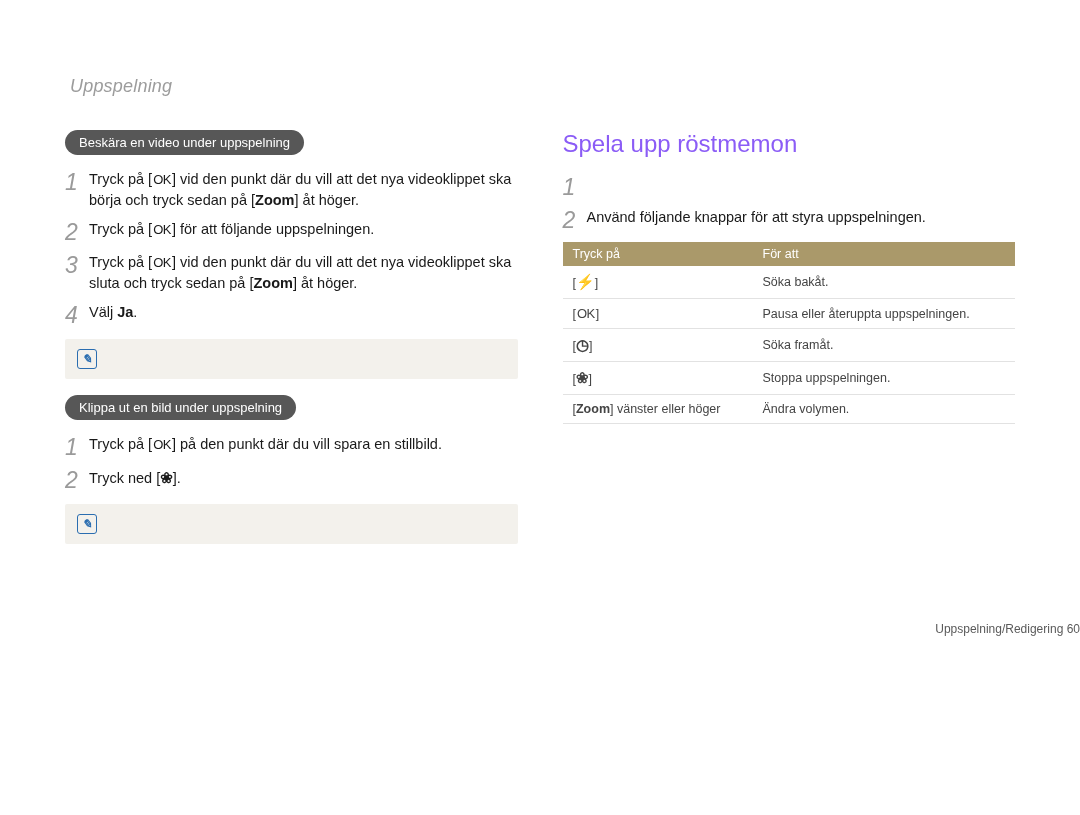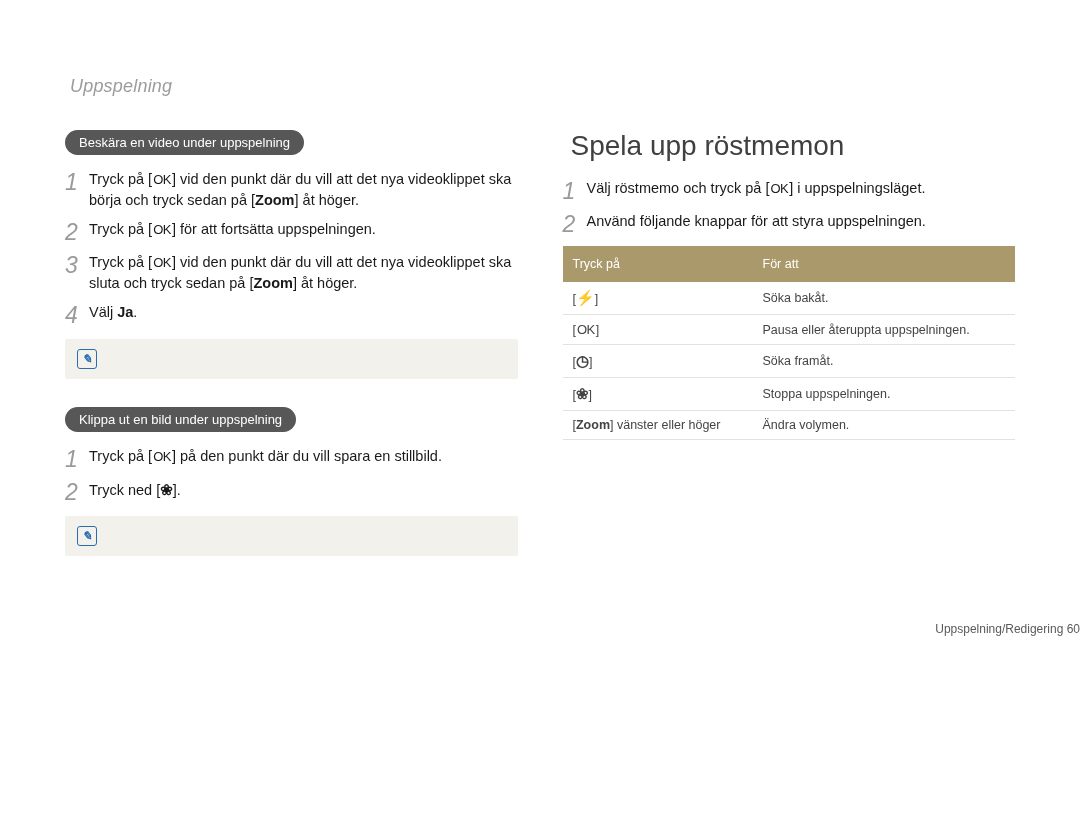--- a/index.html
+++ b/index.html
@@ -101,40 +101,40 @@
     font-size: 11px;
     color: #444;
     line-height: 1.4;
   }
   .notebox .notesingle {
     font-size: 11px;
     color: #444;
     line-height: 1.4;
   }
   .section2 {
-    margin-top: 28px;
+    margin-top: 16px;
   }
   .h2 {
-    font-size: 28px;
-    color: #404040;
+    font-size: 24px;
+    color: #8b5cf6;
     font-weight: normal;
-    margin: 0 0 16px 8px;
+    margin: 0 0 16px 0;
   }
   table.controls {
     width: 100%;
     border-collapse: collapse;
     margin-top: 10px;
     font-size: 12.5px;
   }
   table.controls th {
     background: #aa996a;
     color: #fff;
     font-weight: normal;
     text-align: left;
-    padding: 11px 10px;
+    padding: 5px 10px;
   }
   table.controls td {
     padding: 7px 10px;
     border-bottom: 1px solid #e2e2e2;
     color: #444;
     vertical-align: middle;
   }
   table.controls td.left {
     width: 170px;
   }
@@ -168,21 +168,21 @@
       <div class="step">
         <div class="stepnum">1</div>
         <div class="stepbody">
           <span>Tryck på [</span><span class="ok">OK</span><span>] vid den punkt där du vill att det nya videoklippet ska börja och tryck sedan på [</span><b>Zoom</b><span>] åt höger.</span>
         </div>
       </div>
 
       <div class="step">
         <div class="stepnum">2</div>
         <div class="stepbody">
-          <span>Tryck på [</span><span class="ok">OK</span><span>] för att fortsätta uppspelningen.</span>
+          <span>Tryck på [</span><span class="ok">OK</span><span>] för att följande uppspelningen.</span>
         </div>
       </div>
 
       <div class="step">
         <div class="stepnum">3</div>
         <div class="stepbody">
           <span>Tryck på [</span><span class="ok">OK</span><span>] vid den punkt där du vill att det nya videoklippet ska sluta och tryck sedan på [</span><b>Zoom</b><span>] åt höger.</span>
         </div>
       </div>
 
@@ -220,23 +220,20 @@
       </div>
 
     </div>
 
     <div class="col">
       <h2 class="h2">Spela upp röstmemon</h2>
 
 
       <div class="step">
         <div class="stepnum">1</div>
-        <div class="stepbody">
-          <span>Välj röstmemo och tryck på [</span><span class="ok">OK</span><span>] i uppspelningsläget.</span>
-        </div>
       </div>
 
       <div class="step">
         <div class="stepnum">2</div>
         <div class="stepbody">Använd följande knappar för att styra uppspelningen.</div>
       </div>
 
       <table class="controls">
         <thead>
           <tr>

